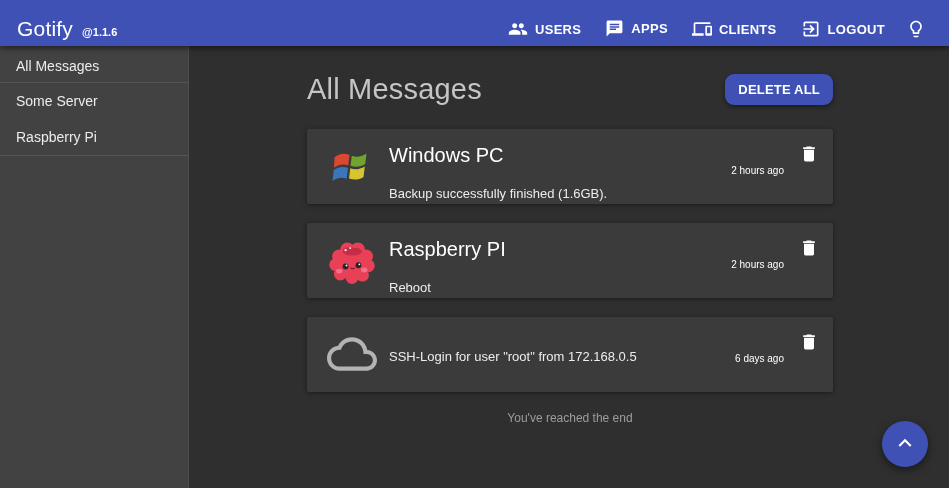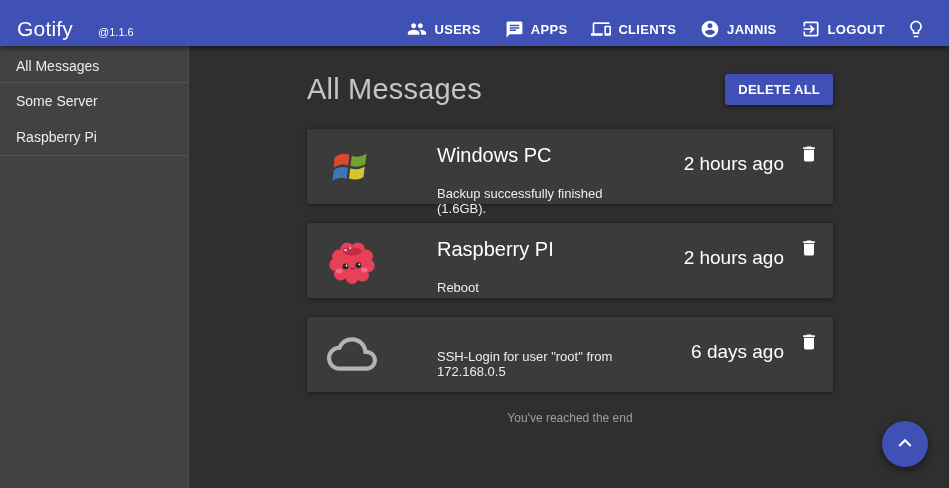--- a/index.html
+++ b/index.html
@@ -16,22 +16,22 @@
     background: #3f51b5;
     display: flex;
     align-items: center;
     padding: 12px 14px 0 17px;
     box-shadow: 0 2px 6px rgba(0,0,0,0.55);
     position: relative;
     z-index: 10;
   }
   .brand { display: flex; align-items: baseline; cursor: default; }
   .brand-name { font-size: 21px; font-weight: 500; color: #fff; letter-spacing: .2px; }
-  .brand-version { font-size: 11px; font-weight: normal; color: #fff; margin-left: 25px; }
-  .appbar-nav { margin-left: auto; display: flex; align-items: flex-end; }
+  .brand-version { font-size: 11px; font-weight: bold; color: #fff; margin-left: 9px; }
+  .appbar-nav { margin-left: auto; display: flex; align-items: flex-start; }
   .nav-btn {
     background: none; border: none; cursor: pointer;
     display: flex; align-items: center; gap: 7px;
     color: #fff; font-family: inherit;
     font-size: 13px; font-weight: bold; letter-spacing: .3px;
     padding: 8px 12px;
   }
   .nav-btn svg { display: block; }
   .icon-btn { padding: 8px 9px; }
 
@@ -62,47 +62,46 @@
   .main { flex: 1; padding-top: 27px; overflow: hidden; position: relative; }
   .content-col { width: 526px; margin-left: 118px; }
   .content-head {
     display: flex; align-items: center; justify-content: space-between;
     margin-bottom: 23px;
   }
   .page-title { font-size: 29px; font-weight: 400; color: #c5c5c5; letter-spacing: .2px; }
   .delete-all-btn {
     background: #3f51b5; color: #fff; border: none; cursor: pointer;
     font-family: inherit; font-size: 13px; font-weight: bold; letter-spacing: .2px;
-    padding: 8px 13px; border-radius: 3px;
+    padding: 8px 13px; border-radius: 9px;
     box-shadow: 0 2px 5px rgba(0,0,0,0.45);
   }
 
   
   .msg-card {
     background: #3b3b3b;
     border-radius: 2px;
     box-shadow: 0 1px 5px rgba(0,0,0,0.45);
     height: 75px;
     padding: 12px 12px 12px 16px;
     display: flex;
     align-items: flex-start;
     margin-bottom: 19px;
-    gap: 48px;
   }
   .msg-icon {
     width: 58px; height: 50px; flex-shrink: 0;
     display: flex; align-items: center; justify-content: center;
     margin-right: 8px; overflow: visible;
   }
   .msg-icon svg { overflow: visible; }
   .msg-body { padding-top: 2px; }
   .msg-title { font-size: 20px; font-weight: 400; color: #ffffff; line-height: 1.25; }
   .msg-text { font-size: 13px; color: #ededed; margin-top: 18px; }
   .msg-meta { margin-left: auto; display: flex; align-items: flex-start; gap: 13px; flex-shrink: 0; }
-  .msg-time { font-size: 19px; font-weight: 500; color: #fff; margin-top: 12px; white-space: nowrap; }
+  .msg-time { font-size: 10px; font-weight: 500; color: #fff; margin-top: 24px; white-space: nowrap; }
   .trash-btn {
     background: none; border: none; cursor: pointer; color: #fff;
     padding: 3px 2px 2px 2px;
   }
 
   .end-text { text-align: center; font-size: 12px; color: #9d9d9d; margin-top: 11px; }
 
   
   .fab {
     position: fixed; right: 21px; bottom: 21px;
@@ -137,28 +136,20 @@
         </span>
       <span>APPS</span>
     </button>
     <button class="nav-btn">
       <span>
           <svg width="20" height="20" viewBox="0 0 24 24" fill="currentColor">
             <path d="M4 6h18V4H4c-1.1 0-2 .9-2 2v11H0v3h14v-3H4V6zm19 2h-6c-.55 0-1 .45-1 1v10c0 .55.45 1 1 1h6c.55 0 1-.45 1-1V9c0-.55-.45-1-1-1zm-1 9h-4v-7h4v7z"></path>
           </svg>
         </span>
       <span>CLIENTS</span>
-    </button>
-    <button class="nav-btn">
-      <span>
-          <svg width="20" height="20" viewBox="0 0 24 24" fill="currentColor">
-            <path d="M12 2C6.48 2 2 6.48 2 12s4.48 10 10 10 10-4.48 10-10S17.52 2 12 2zm0 3c1.66 0 3 1.34 3 3s-1.34 3-3 3-3-1.34-3-3 1.34-3 3-3zm0 14.2c-2.5 0-4.71-1.28-6-3.22.03-1.99 4-3.08 6-3.08 1.99 0 5.97 1.09 6 3.08-1.29 1.94-3.5 3.22-6 3.22z"></path>
-          </svg>
-        </span>
-      <span>JANNIS</span>
     </button>
     <button class="nav-btn">
       <span>
           <svg width="20" height="20" viewBox="0 0 24 24" fill="currentColor">
             <path d="M10.09 15.59L11.5 17l5-5-5-5-1.41 1.41L12.67 11H3v2h9.67l-2.58 2.59zM19 3H5c-1.11 0-2 .9-2 2v4h2V5h14v14H5v-4H3v4c0 1.1.89 2 2 2h14c1.1 0 2-.9 2-2V5c0-1.1-.9-2-2-2z"></path>
           </svg>
         </span>
       <span>LOGOUT</span>
     </button>
     <button class="nav-btn icon-btn">

